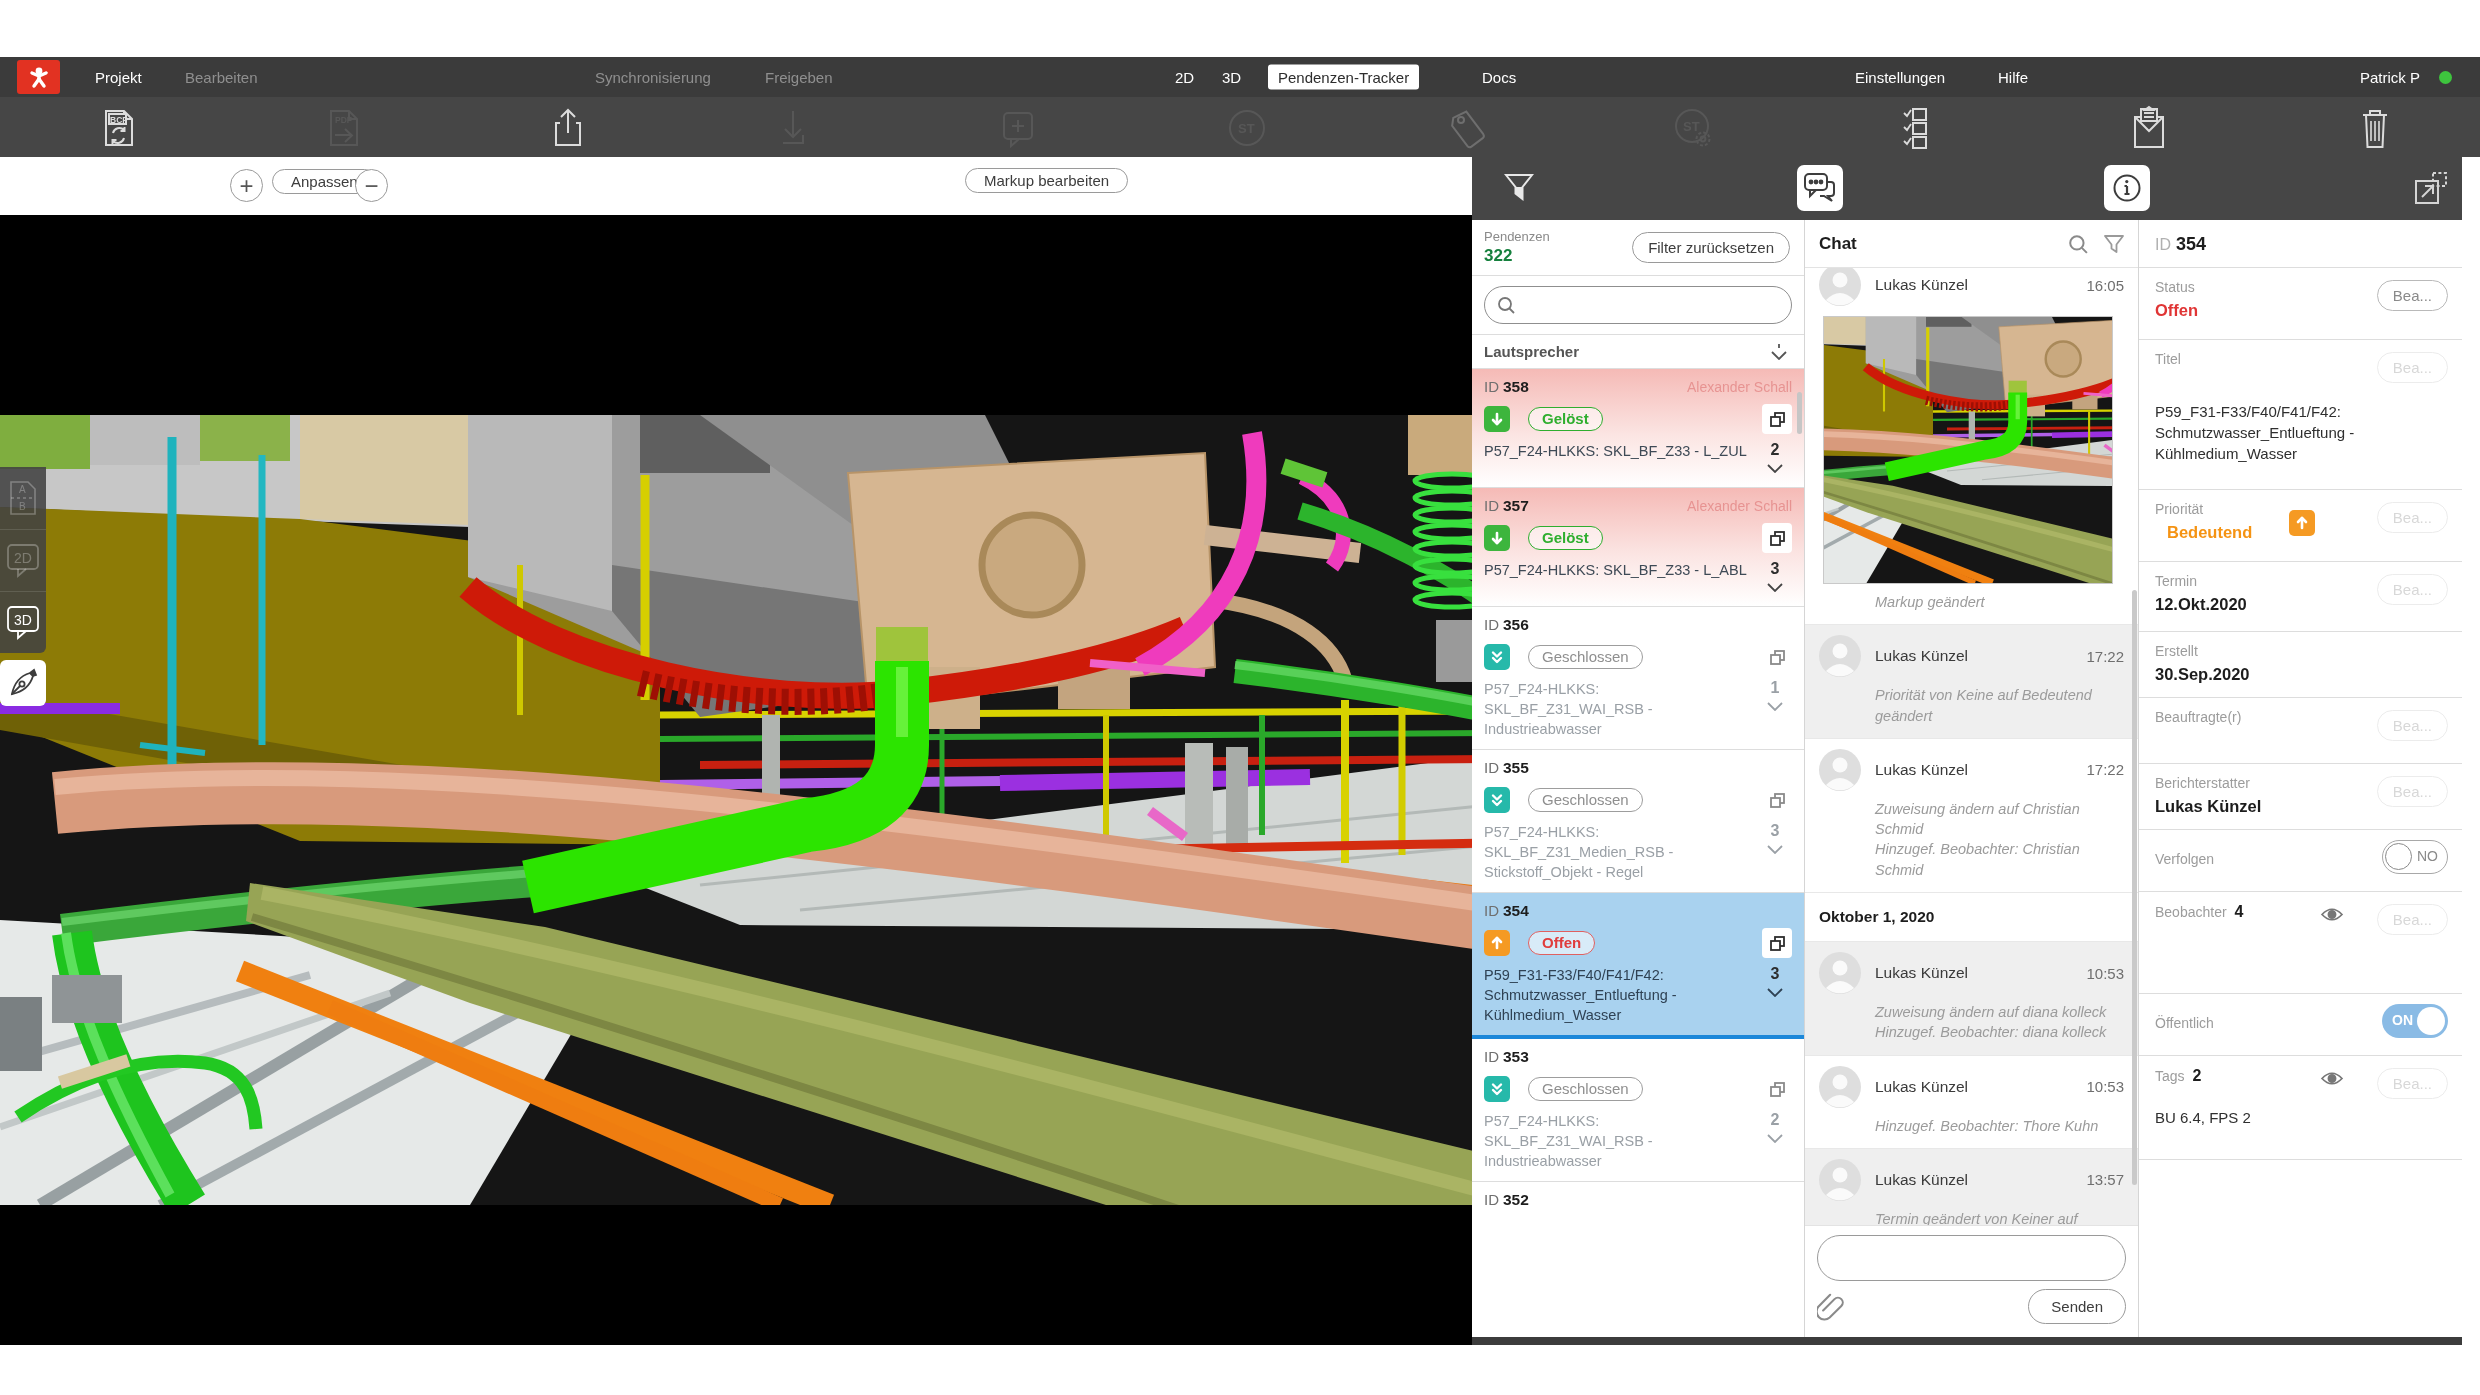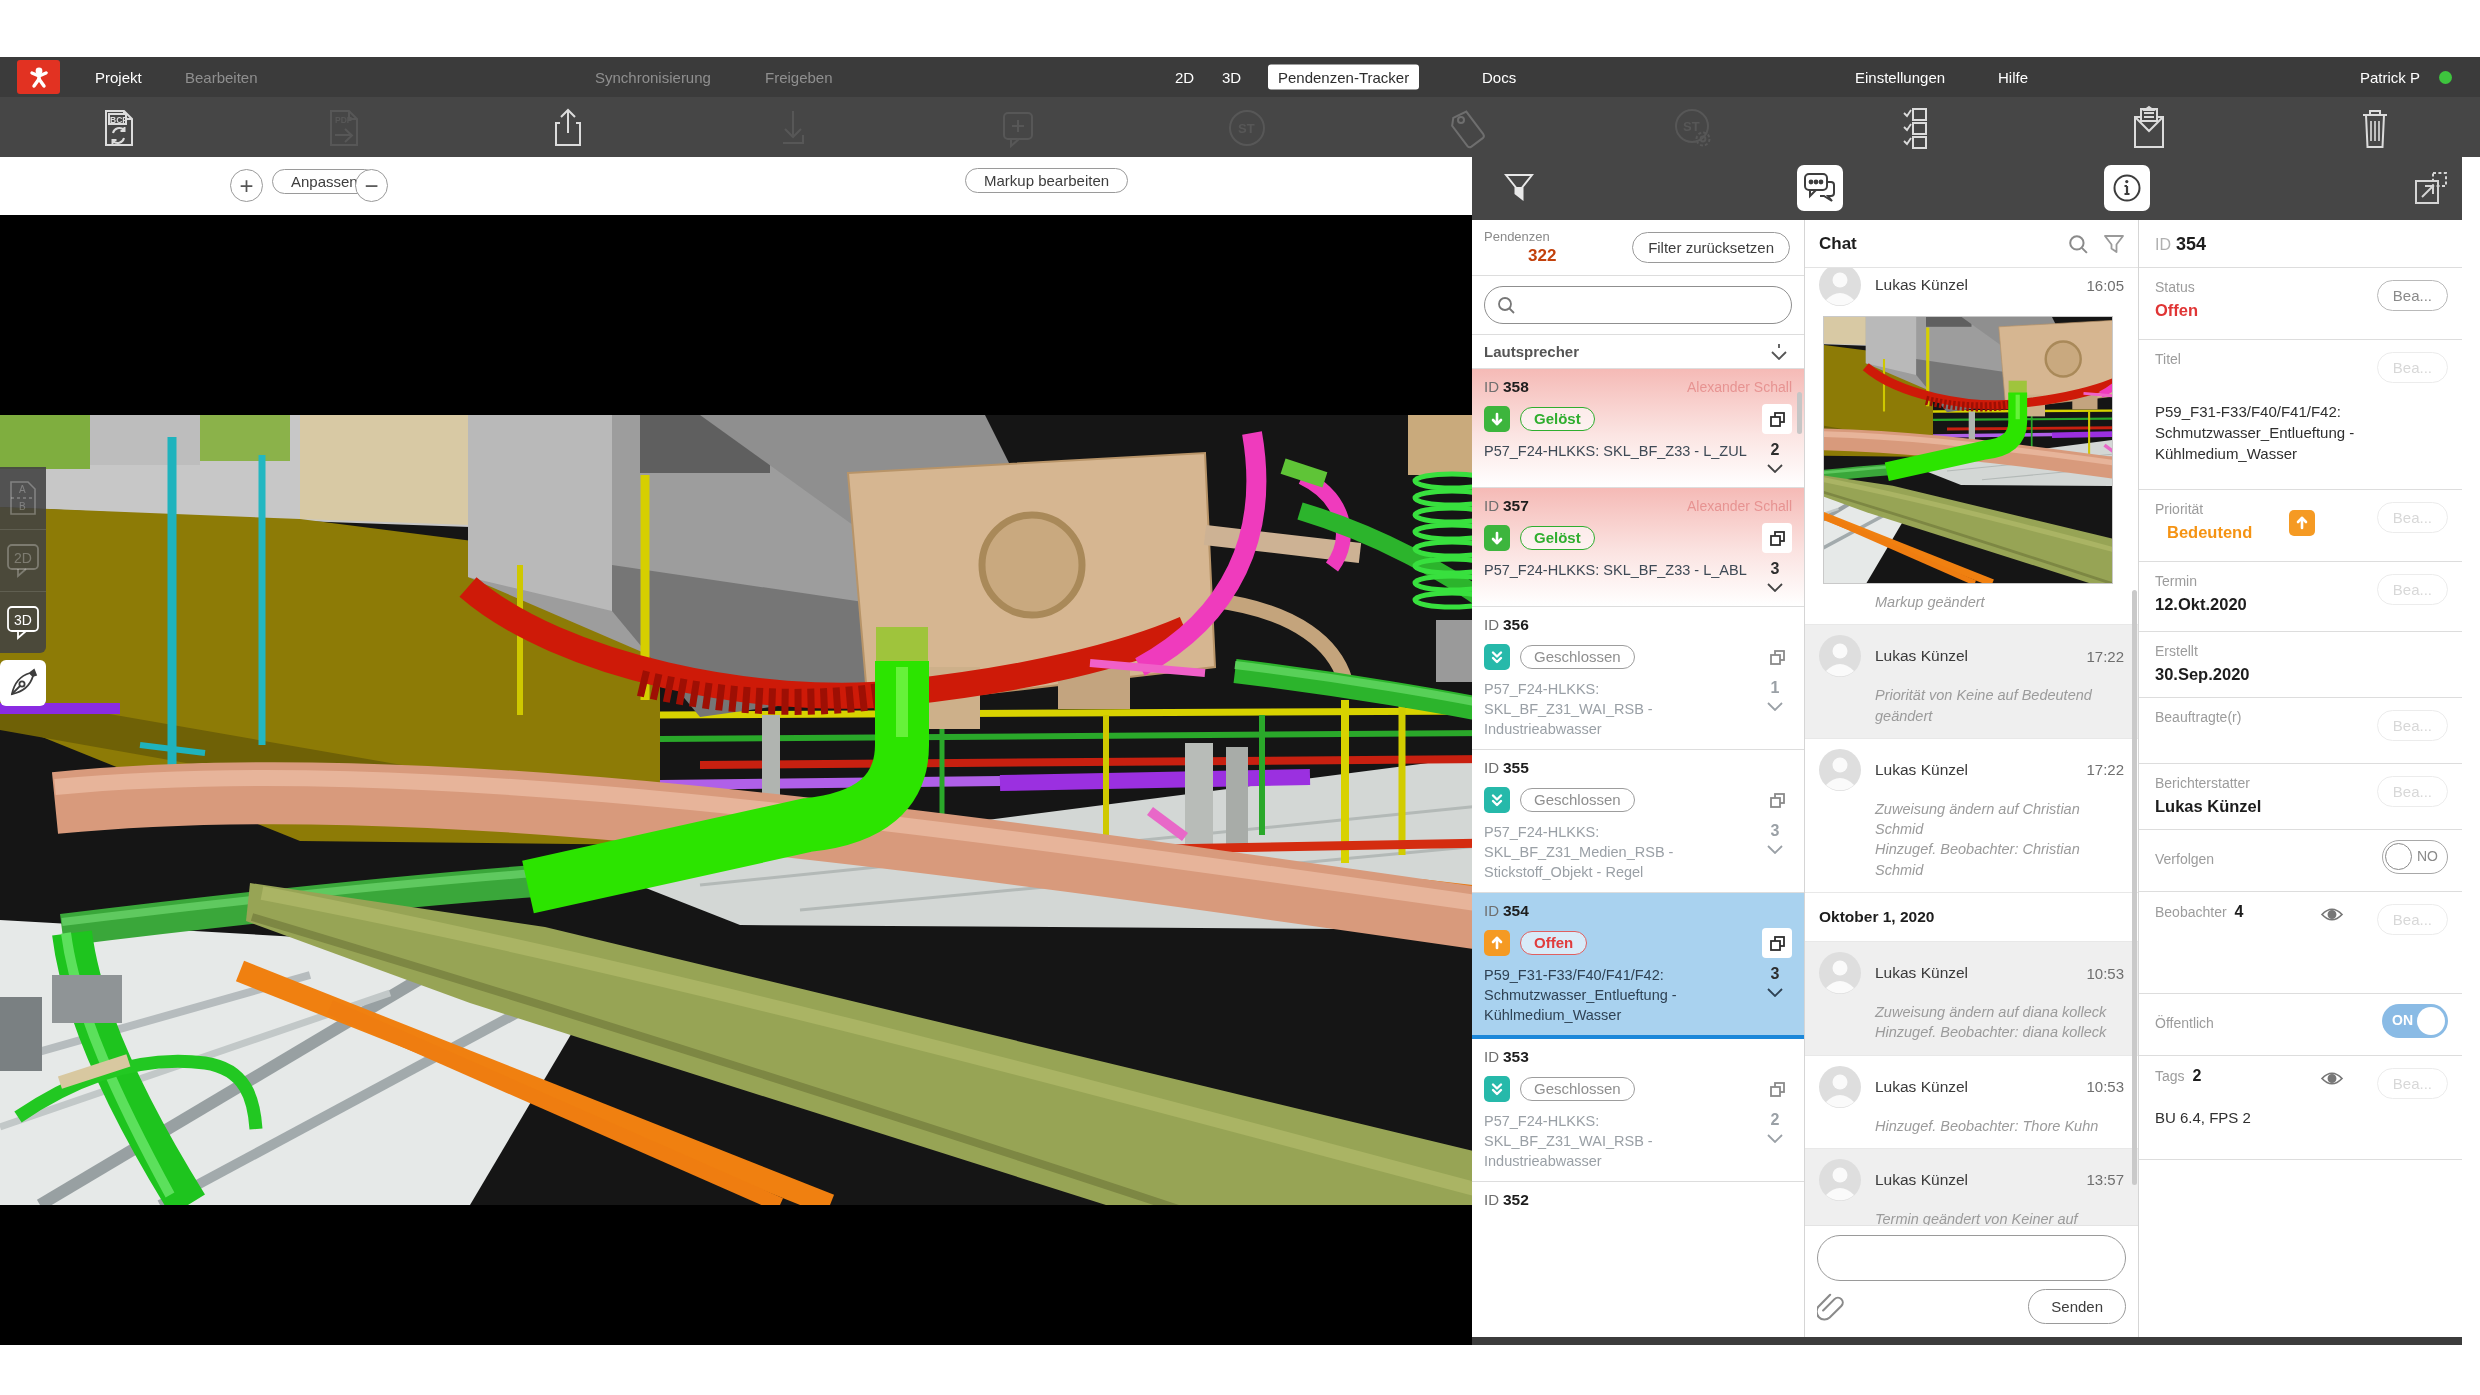--- a/index.html
+++ b/index.html
@@ -44,34 +44,34 @@
   .right { position:absolute; left:1472px; top:0; width:990px; height:100%; background:#fff; }
   .panels-header { position:relative; height:63px; background:#464646; }
   .ph-whitebox { position:absolute; top:8px; width:46px; height:46px; background:#fff; border-radius:7px; display:flex; align-items:center; justify-content:center; cursor:pointer; }
   .bottom-strip { position:absolute; left:0; right:0; bottom:0; height:8px; background:#3c3c3c; z-index:40; }
   .panels { position:absolute; top:63px; left:0; right:0; bottom:8px; display:flex; }
 
   
   .issues { position:relative; width:333px; border-right:1px solid #d5d5d5; overflow:hidden; }
   .issues-head { display:flex; align-items:center; justify-content:space-between; padding:9px 14px 9px 12px; border-bottom:1px solid #ddd; }
   .ih-label { font-size:13px; color:#8a8a8a; }
-  .ih-count { font-size:17px; font-weight:bold; color:#c2410c; margin-top:2px;margin-left:44px; }
+  .ih-count { font-size:17px; font-weight:bold; color:#15803d; margin-top:2px; }
   .search-row { padding:10px 12px; border-bottom:1px solid #ddd; }
   .search-box { height:38px; border:1.5px solid #8f8f8f; border-radius:19px; display:flex; align-items:center; padding:0 12px; background:#fff; }
   .search-box input { border:none; outline:none; flex:1; font-size:15px; margin-left:8px; font-family:"Liberation Sans",sans-serif; }
   .group-row { display:flex; align-items:center; justify-content:space-between; padding:8px 16px 8px 12px; border-bottom:1px solid #ddd; color:#555; font-size:15px;font-weight:bold; }
 
   .card { position:relative; padding:9px 12px 10px; border-bottom:1px solid #ddd; cursor:pointer; background:#fff; }
   .card.pink { background:linear-gradient(180deg,#f5bab6 0%, #fbe4e2 55%, #ffffff 100%); }
   .card.selected { background:#a9d2ef; border-bottom:4px solid #1b87d9; }
   .c-top { display:flex; justify-content:space-between; align-items:baseline; }
   .c-id { font-size:15px; color:#6f6f6f; }
   .c-id b { color:#1d1d1d; font-size:15.5px; margin-left:4px; }
   .c-watermark { font-size:14px; color:rgba(219,105,105,.55); }
-  .c-mid { display:flex; align-items:center; gap:10px; margin:8px 0 7px; }
+  .c-mid { display:flex; align-items:center; gap:18px; margin:8px 0 7px; }
   .badge { width:26px; height:26px; border-radius:5px; display:flex; align-items:center; justify-content:center; flex:0 0 auto; }
   .badge.g { background:#3db53d; } .badge.t { background:#26b9aa; } .badge.o { background:#f59a23; }
   .spill { border:1.5px solid; border-radius:14px; padding:2px 13px 3px; font-size:15px; background:rgba(255,255,255,.55); }
   .spill.green { color:#2fae2f; border-color:#2fae2f; font-weight:bold; }
   .spill.gray  { color:#8f8f8f; border-color:#9d9d9d;text-align:right; }
   .spill.red   { color:#e03c3c; border-color:#e06060; font-weight:bold; }
   .copy-btn { margin-left:auto; width:30px; height:30px; background:#fff; border-radius:4px; display:flex; align-items:center; justify-content:center; cursor:pointer; }
   .c-body { display:flex; }
   .c-title { flex:1; font-size:14.5px; line-height:1.38; color:#3e4a56; padding-right:6px; }
   .card.gray-card .c-title { color:#9aa0a6; }

